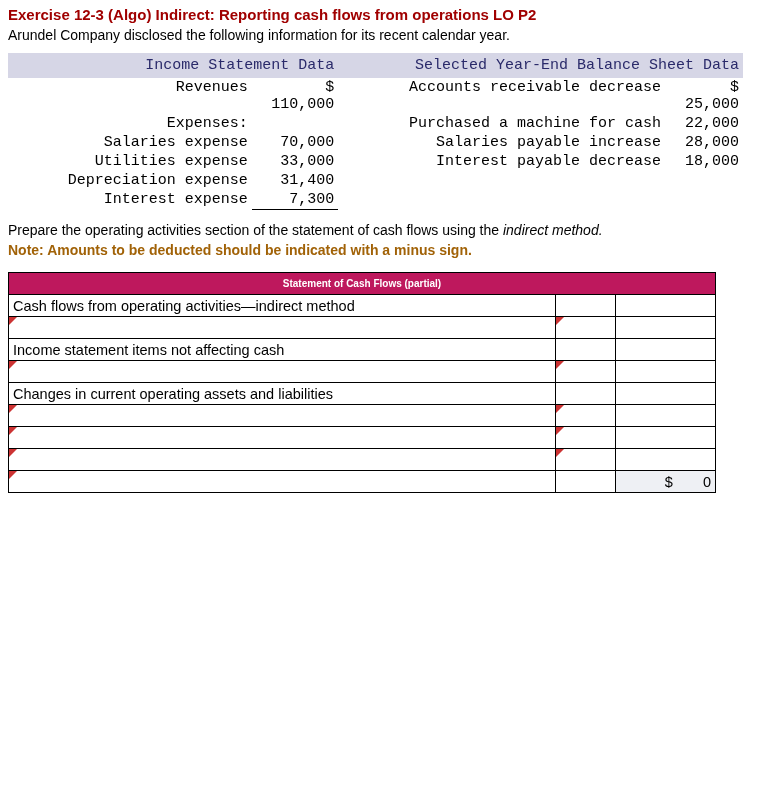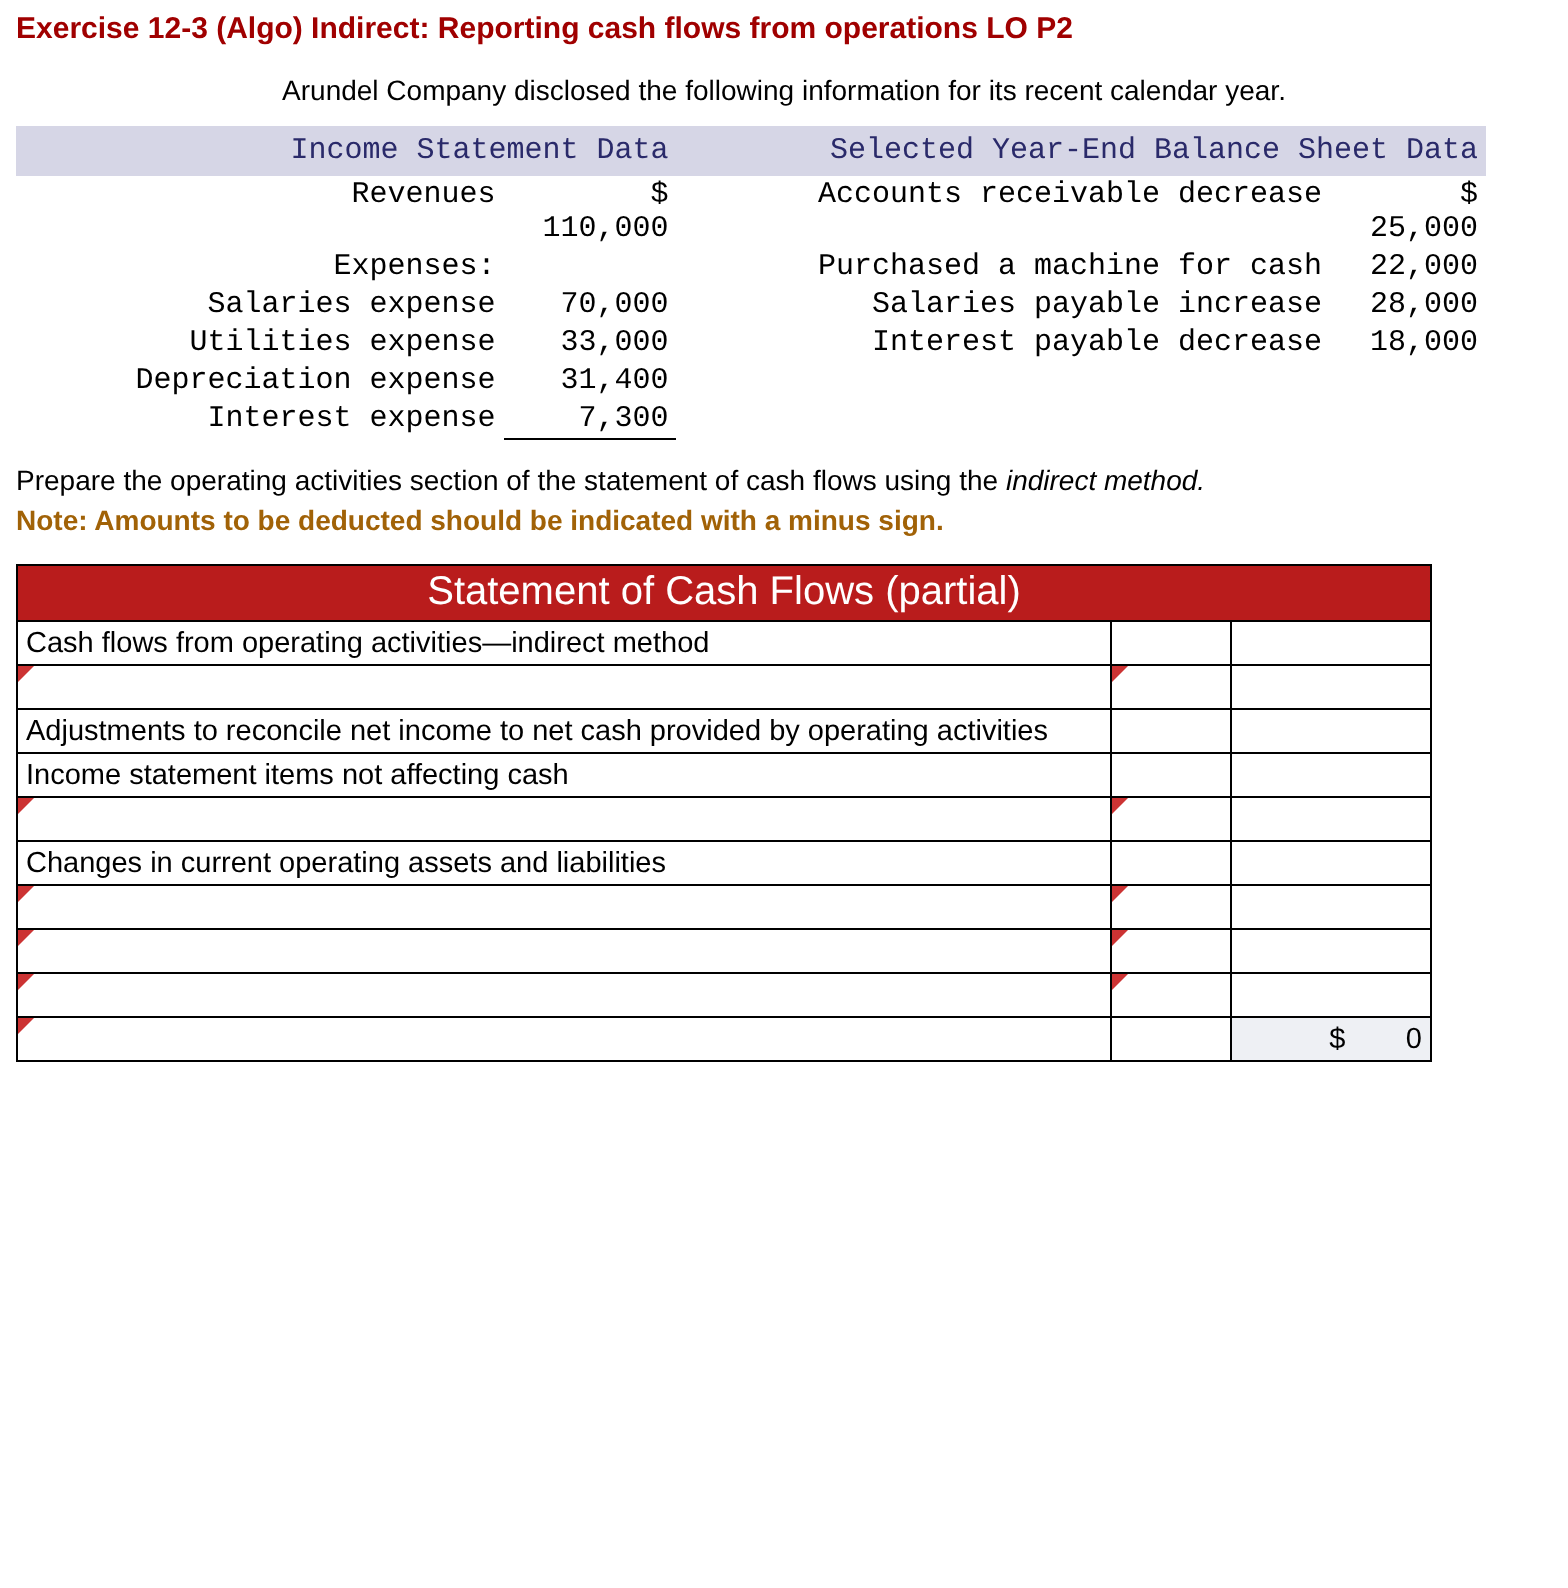--- a/index.html
+++ b/index.html
@@ -9,26 +9,25 @@
     margin: 0;
     padding: 6px 8px;
     width: 784px;
     box-sizing: border-box;
     background: #fff;
   }
   h2.title {
     font-size: 15px;
     font-weight: bold;
     color: #a00000;
-    margin: 0 0 14px 0;
+    margin: 0 0 4px 0;
   }
   p.intro {
     margin: 0 0 10px 0;
     font-size: 14px;
-    text-align: center;
   }
   .data-table {
     border-collapse: collapse;
     width: 735px;
     font-family: "Courier New", monospace;
     font-size: 15px;
   }
   .data-table td {
     padding: 1px 4px;
     vertical-align: top;
@@ -57,25 +56,25 @@
     font-family: Arial, sans-serif;
     font-size: 14.5px;
   }
   .cf-wrap td, .cf-wrap th {
     border: 1px solid #000;
     padding: 2px 4px;
     box-sizing: border-box;
     height: 22px;
   }
   .cf-header {
-    background: #b91c1c;
+    background: #be185d;
     color: #fff;
     text-align: center;
-    font-weight: normal;
-    font-size: 20px;
+    font-weight: bold;
+    font-size: 10px;
   }
   .cf-col-desc { width: 540px; border-radius: 11px; }
   .cf-col-amt1 { width: 60px; text-align: right; font-family: Arial;}
   .cf-col-amt2 { width: 100px; text-align: right;}
   .tri {
     position: relative;
   }
   .tri::after{
     content:"";
     position:absolute;
@@ -158,25 +157,20 @@
     <td class="cf-col-desc" colspan="2">Cash flows from operating activities—indirect method</td>
     <td class="cf-col-amt1"></td>
     <td class="cf-col-amt2"></td>
   </tr>
   <tr>
     <td class="cf-col-desc tri" colspan="2"></td>
     <td class="cf-col-amt1 tri"></td>
     <td class="cf-col-amt2"></td>
   </tr>
   <tr>
-    <td class="cf-col-desc" colspan="2">Adjustments to reconcile net income to net cash provided by operating activities</td>
-    <td class="cf-col-amt1"></td>
-    <td class="cf-col-amt2"></td>
-  </tr>
-  <tr>
     <td class="cf-col-desc" colspan="2">Income statement items not affecting cash</td>
     <td class="cf-col-amt1"></td>
     <td class="cf-col-amt2"></td>
   </tr>
   <tr>
     <td class="cf-col-desc tri" colspan="2"></td>
     <td class="cf-col-amt1 tri"></td>
     <td class="cf-col-amt2"></td>
   </tr>
   <tr>

